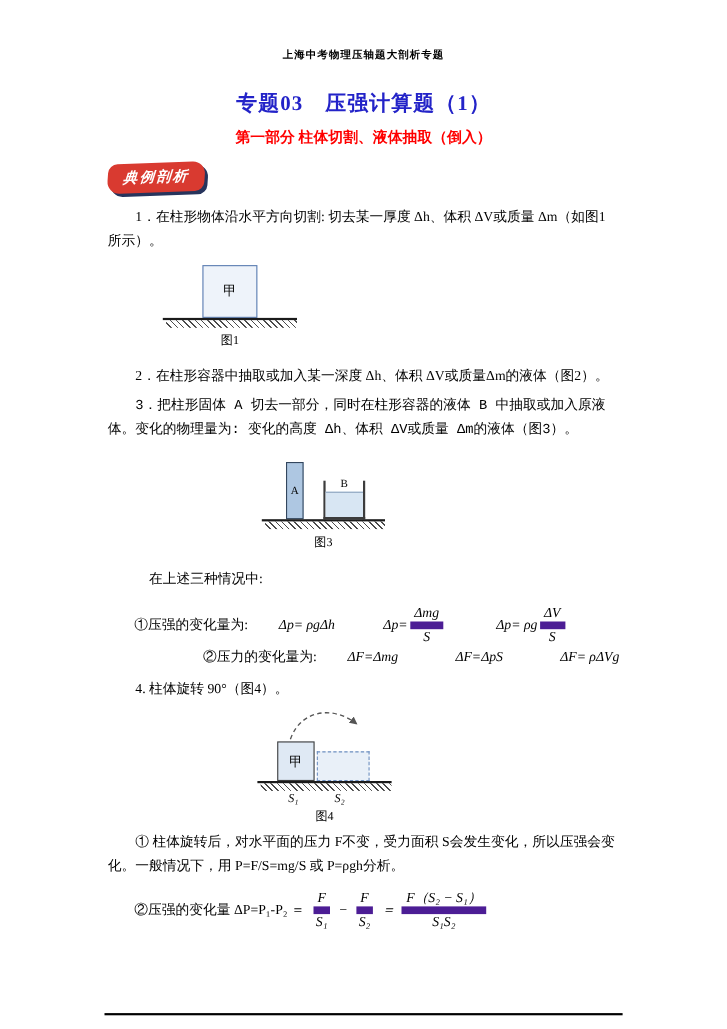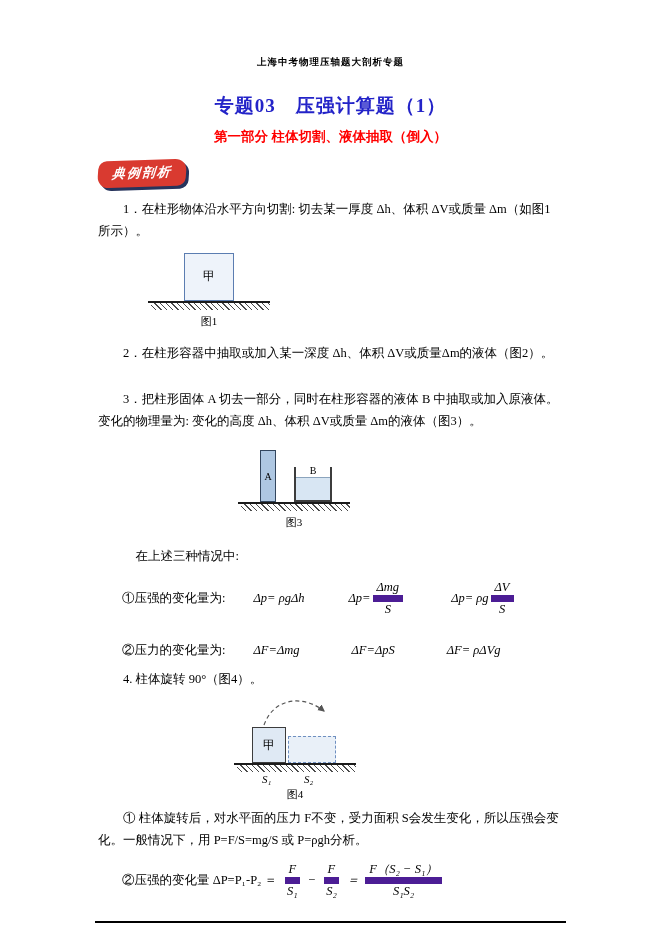--- a/index.html
+++ b/index.html
@@ -8,21 +8,21 @@
     width:661px;height:935px;
     margin:0 auto;
     background:#ffffff;
     font-family:"Liberation Serif",serif;
     color:#000;
     overflow:hidden;
   }
   .content{margin:0 98px;}
 
   .watermark{
-    padding-top:56px;
+    padding-top:44px;
     text-align:center;
     font-size:9.5px;
     font-weight:bold;
     letter-spacing:1px;
   }
   .doc-title{
     margin-top:24px;
     text-align:center;
     font-size:19px;
     font-weight:bold;
@@ -191,21 +191,21 @@
         <div class="block-jia">
           <span>甲</span>
         </div>
         <div class="ground" style="width:122px;"></div>
         <div class="fig-caption">图1</div>
       </div>
     </div>
 
     <p class="body-text" style="margin-top:14px;">2．在柱形容器中抽取或加入某一深度 Δh、体积 ΔV或质量Δm的液体（图2）。</p>
 
-    <p class="body-text" style="margin-top:24px;">3．把柱形固体 A 切去一部分，同时在柱形容器的液体 B 中抽取或加入原液体。变化的物理量为: 变化的高度 Δh、体积 ΔV或质量 Δm的液体（图3）。</p>
+    <p class="body-text" style="margin-top:6px;font-family:Liberation Mono, monospace;">3．把柱形固体 A 切去一部分，同时在柱形容器的液体 B 中抽取或加入原液体。变化的物理量为: 变化的高度 Δh、体积 ΔV或质量 Δm的液体（图3）。</p>
 
     <div class="fig-row" style="margin-top:16px;padding-left:140px;">
       <div class="figure">
         <div class="fig3-scene">
           <div class="columnA">
             <span>A</span>
           </div>
           <div class="containerB">
             <div class="lbl">B</div>
             <div class="liquid"></div>
@@ -230,21 +230,21 @@
       </span>
       <span style="margin-left:46px;display:inline-flex;align-items:center;">
         <span class="math">Δp= ρg</span>
         <span class="frac">
           <span class="num">ΔV</span>
           <span class="den">S</span>
         </span>
       </span>
     </div>
 
-    <div class="formula-row" style="padding-left:24px;margin-top:25px;">
+    <div class="formula-row" style="padding-left:24px;margin-top:2px;justify-content:flex-end;">
       <span class="label">②压力的变化量为:</span>
       <span class="math" style="margin-left:28px;">ΔF=Δmg</span>
       <span class="math" style="margin-left:52px;">ΔF=ΔpS</span>
       <span class="math" style="margin-left:52px;">ΔF= ρΔVg</span>
     </div>
 
     <p class="body-text" style="margin-top:10px;">4. 柱体旋转 90°（图4）。</p>
 
     <div class="fig-row" style="margin-top:4px;padding-left:132px;">
       <div class="figure">

